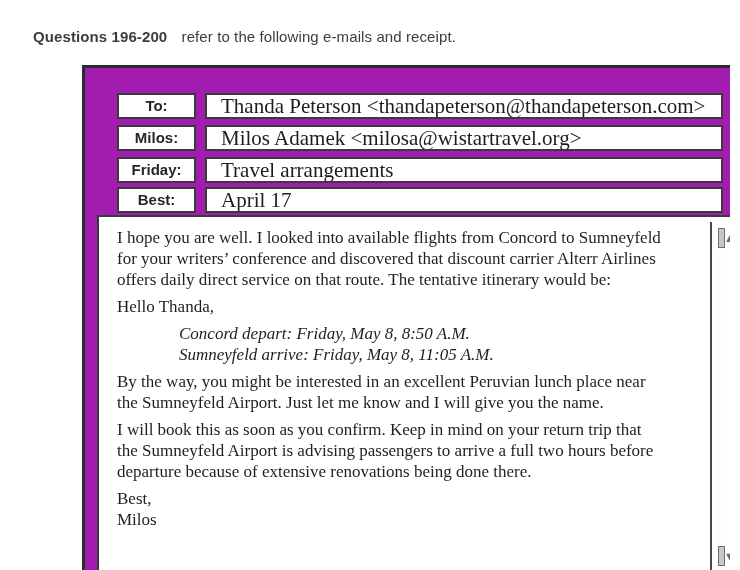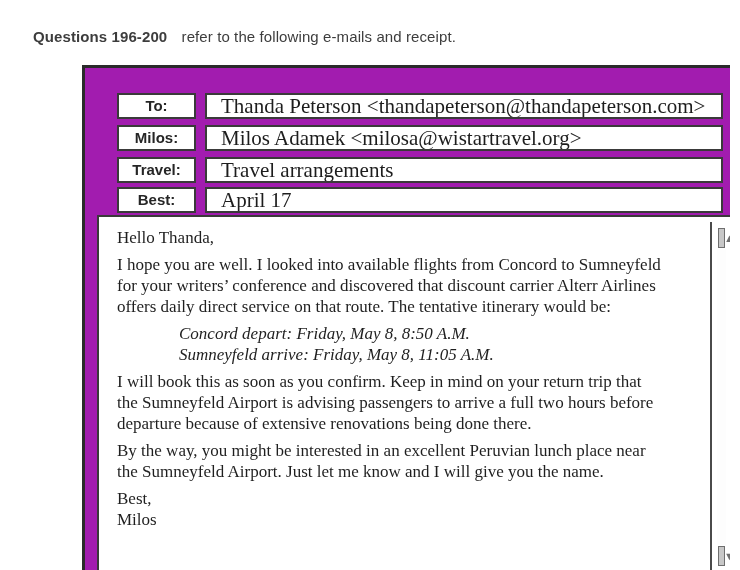--- a/index.html
+++ b/index.html
@@ -134,43 +134,43 @@
       <div class="field-label">To:</div>
       <div class="field-value">Thanda Peterson &lt;thandapeterson@thandapeterson.com&gt;</div>
     </div>
 
     <div class="field-row row-from">
       <div class="field-label">Milos:</div>
       <div class="field-value">Milos Adamek &lt;milosa@wistartravel.org&gt;</div>
     </div>
 
     <div class="field-row row-subject">
-      <div class="field-label">Travel:</div>
+      <div class="field-label">Friday:</div>
       <div class="field-value">Travel arrangements</div>
     </div>
 
     <div class="field-row row-date">
       <div class="field-label">Best:</div>
       <div class="field-value">April 17</div>
     </div>
 
     <div class="message-box">
 
       <div class="message-content">
-        <p>Hello Thanda,</p>
         <p>I hope you are well. I looked into available flights from Concord to Sumneyfeld
 for your writers’ conference and discovered that discount carrier Alterr Airlines
 offers daily direct service on that route. The tentative itinerary would be:</p>
+        <p>Hello Thanda,</p>
         <p class="indent">Concord depart: Friday, May 8, 8:50 A.M.
 Sumneyfeld arrive: Friday, May 8, 11:05 A.M.</p>
+        <p>By the way, you might be interested in an excellent Peruvian lunch place near
+the Sumneyfeld Airport. Just let me know and I will give you the name.</p>
         <p>I will book this as soon as you confirm. Keep in mind on your return trip that
 the Sumneyfeld Airport is advising passengers to arrive a full two hours before
 departure because of extensive renovations being done there.</p>
-        <p>By the way, you might be interested in an excellent Peruvian lunch place near
-the Sumneyfeld Airport. Just let me know and I will give you the name.</p>
         <p class="signoff">Best,
 Milos</p>
       </div>
 
       <div class="scrollbar">
         <div class="scroll-btn up">
           <span>▲</span>
         </div>
         <div class="scroll-track"></div>
         <div class="scroll-btn down">

